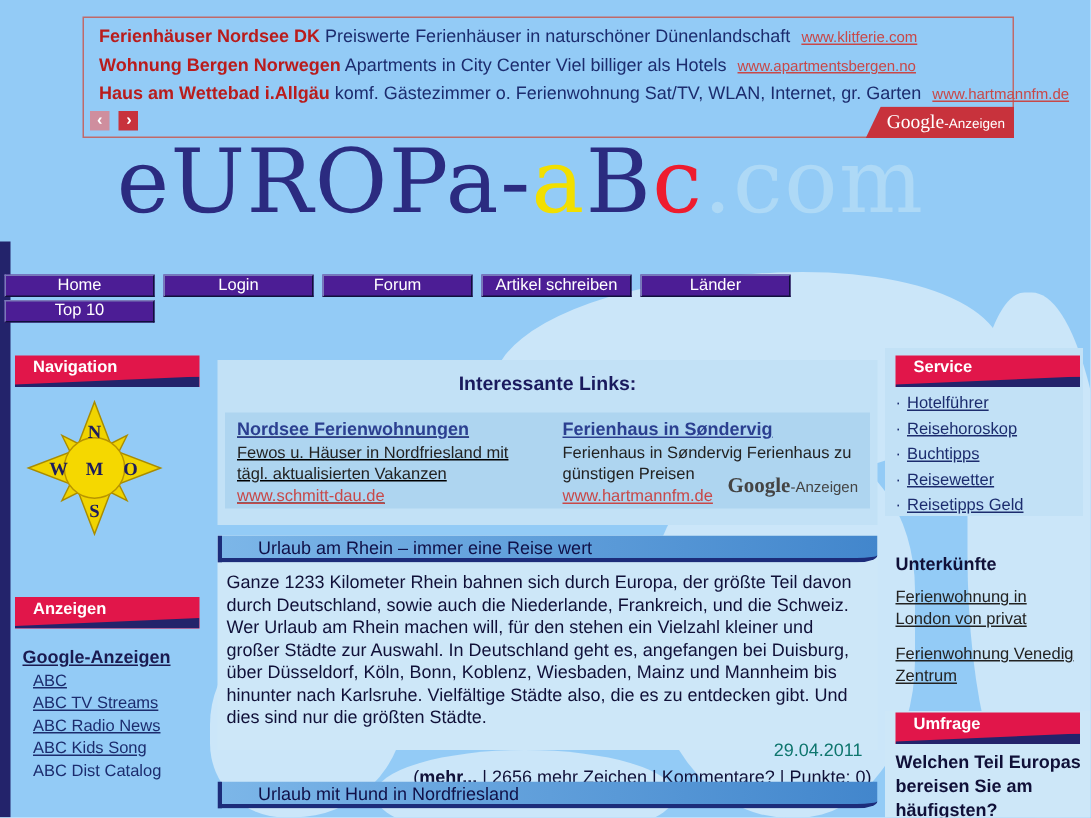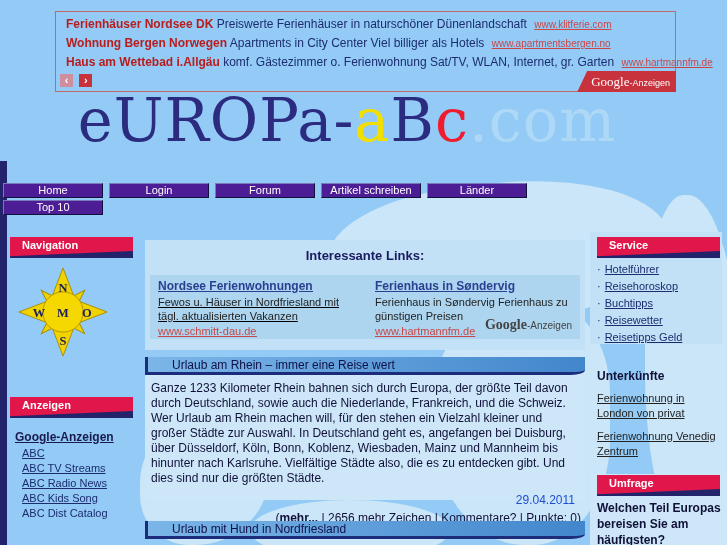--- a/index.html
+++ b/index.html
@@ -88,21 +88,21 @@
   .gtext .g1 { font-family:"Liberation Serif",serif; font-size:14px; font-weight:bold; }
   .gtext .g2 { font-size:10px; }
 
   .article-panel { position:absolute; left:145px; top:357px; width:440px; height:143px;
                    background:#cde7f8; z-index:4; }
   .title-bar { height:18px; background:linear-gradient(to right,#7cb6e8,#4286cc);
                border-left:3px solid #1c2c7a; border-bottom:3px solid #1c2c7a;
                border-bottom-right-radius:14px 5px;
                font-size:12px; font-weight:normal; color:#101048; line-height:16px; padding-left:24px; }
   .article-body { font-size:12px; color:#101038; line-height:15px; padding:6px 8px 0 6px; }
-  .article-date { text-align:right; font-size:12px; color:#1d4ed8; padding:7px 10px 0 0; }
+  .article-date { text-align:right; font-size:12px; color:#0f766e; padding:7px 10px 0 0; }
   .article-meta { text-align:right; font-size:12px; color:#101038; padding:4px 4px 0 0; }
   .article-meta .lnk { font-weight:bold; text-decoration:underline; cursor:pointer; }
   .article-meta .lnk2 { text-decoration:underline; cursor:pointer;margin-top:33px; }
   .title-bar2 { position:absolute; left:145px; top:521px; width:440px; z-index:4; }
 
   
   .svc-panel { position:absolute; left:590px; top:232px; width:132px; height:112px;
                background:#c2e1f6; z-index:4; }
   .sb-right { position:absolute; left:597px; top:237px; width:125px; z-index:5; }
   .svc-link { margin:5px 0 0 0; font-size:11px; color:#1c2c6e; cursor:pointer; }

